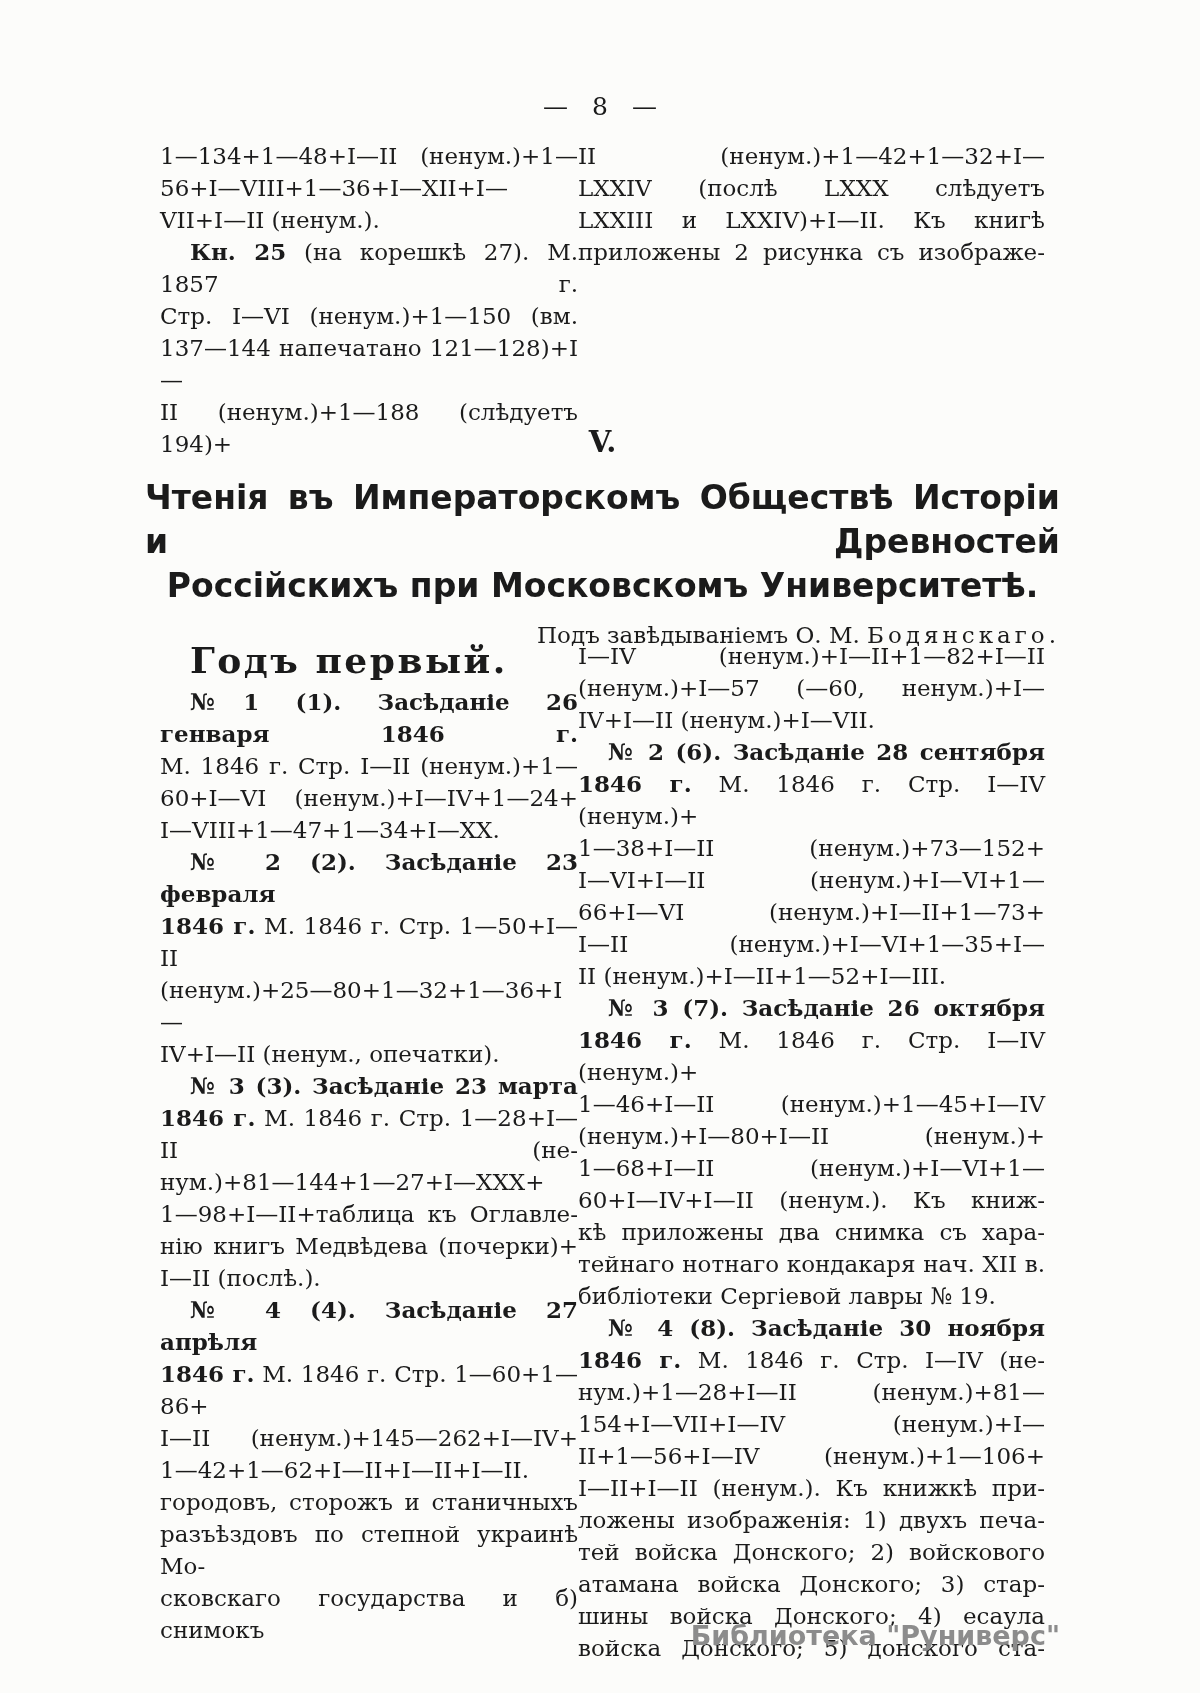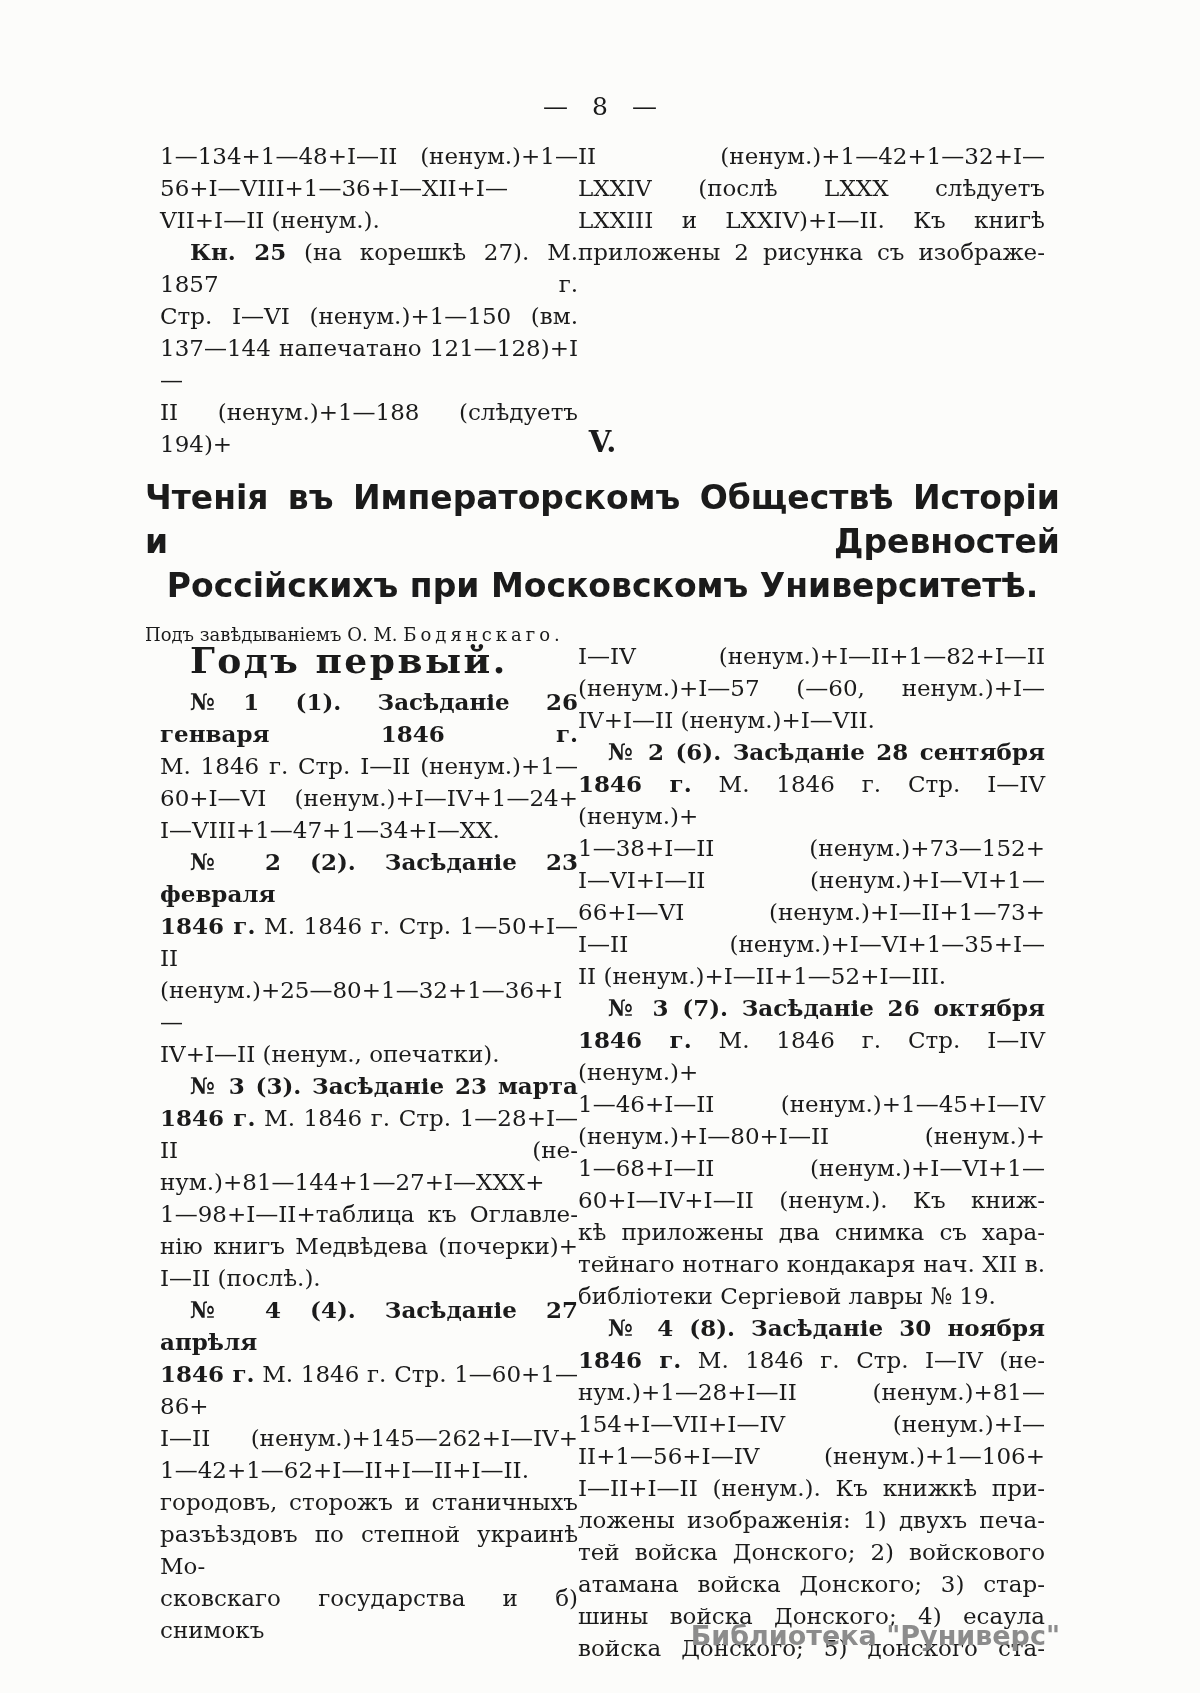--- a/index.html
+++ b/index.html
@@ -30,21 +30,21 @@
     letter-spacing:2.5px; margin:2px 0 8px 30px;
   }
   .section-v { position:absolute; top:424px; left:145px; width:915px; }
   .numeral { text-align:center; font-weight:bold; font-size:29px; line-height:36px; }
   .title {
     font-family:"DejaVu Sans", sans-serif; font-weight:bold;
     font-size:33px; line-height:44px; margin-top:16px;
   }
   .title .t1 { text-align:justify; text-align-last:justify; -moz-text-align-last:justify; }
   .title .t2 { text-align:center; }
-  .subtitle { text-align:left; font-size:18px; margin-top:12px; line-height:30px; }
+  .subtitle { text-align:right; font-size:23px; margin-top:12px; line-height:30px; }
   .subtitle .name { letter-spacing:4px; }
   .watermark {
     position:absolute; top:1620px; left:145px; width:915px; text-align:right;
     font-family:"DejaVu Sans", sans-serif; font-weight:bold;
     font-size:27px; color:#8c8c8c;
   }
 </style>
 </head>
 <body>
 

